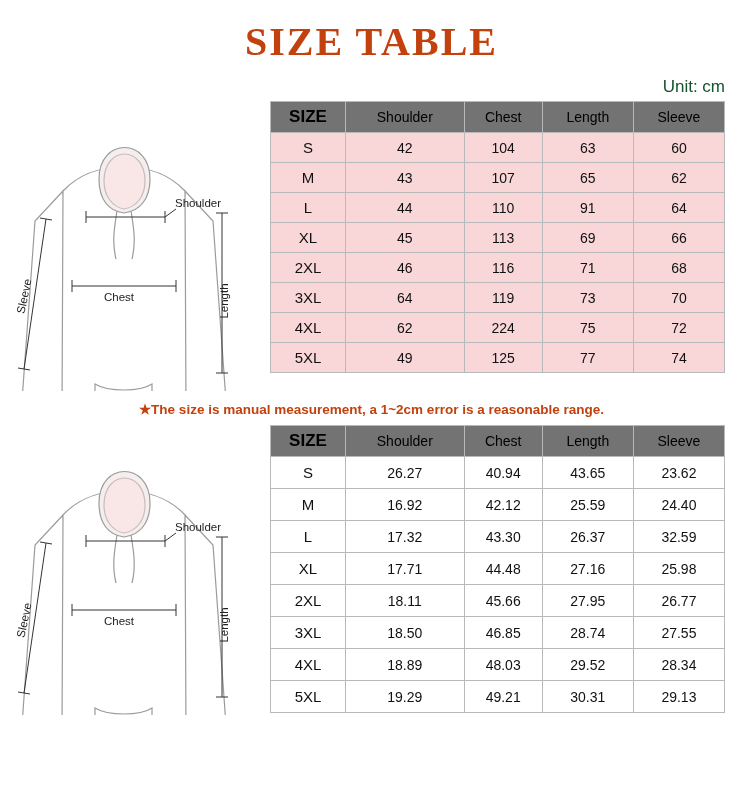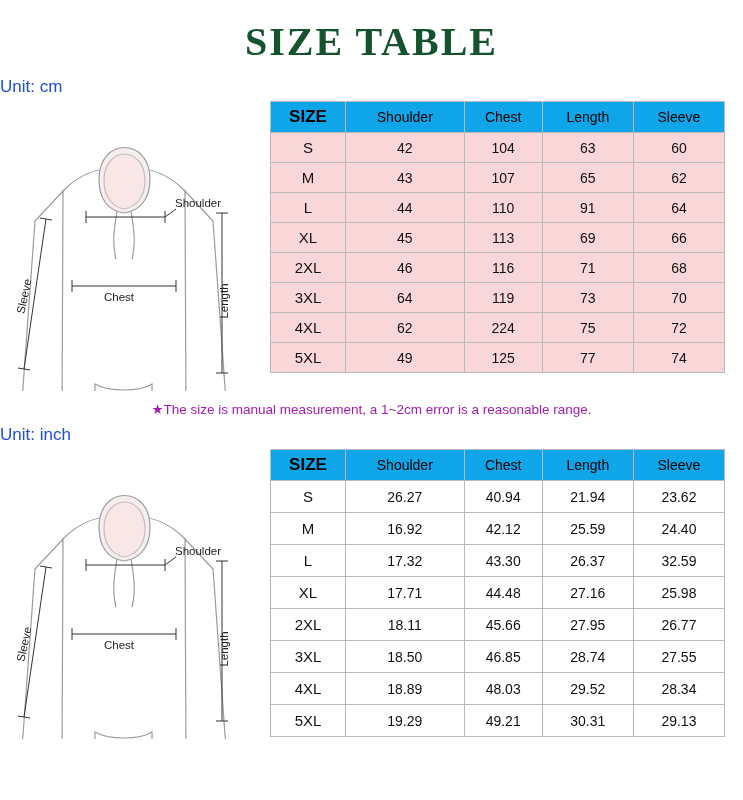--- a/index.html
+++ b/index.html
@@ -15,25 +15,26 @@
     position: relative;
     overflow: hidden;
   }
   .page-title {
     text-align: center;
     font-family: "Liberation Serif", serif;
     font-size: 40px;
     font-weight: 700;
     letter-spacing: 2px;
     margin: 18px 0 0 0;
+    color: #c2410c;
+  }
+  .unit-label {
     color: #14532d;
-  }
-  .unit-label {
-    color: #1d4ed8;
     font-size: 17px;
+    text-align: right;
     font-family: "Liberation Sans", sans-serif;
   }
 
   
   .block {
     position: relative;
   }
   .block-inner {
     display: flex;
     align-items: flex-start;
@@ -56,21 +57,21 @@
   }
   table.size-table th,
   table.size-table td {
     border: 1px solid #b9b9b9;
     text-align: center;
     padding: 0;
     height: 29px;
     font-weight: normal;
   }
   table.size-table thead th {
-    background: #0ea5e9;
+    background: #737373;
     font-size: 14px;
     color: #000;
     height: 30px;
   }
   table.size-table thead th.size-head {
     font-size: 17px;
     font-weight: 700;
   }
   table.size-table td.size-cell {
     font-size: 15px;
@@ -88,23 +89,24 @@
     font-size: 15px;
   }
   .inch-table tbody td,
   .inch-table thead th {
     height: 31px;
   }
 
   .note {
     text-align: center;
     font-size: 13.5px;
-    color: #a21caf;
+    color: #c2410c;
     margin: 10px 0 0 0;
     font-family: "Liberation Sans", sans-serif;
+    font-weight: bold;
   }
 
   
   .figure-wrap {
     position: relative;
     width: 270px;
   }
   svg.hoodie {
     display: block;
   }
@@ -246,23 +248,20 @@
           </tr>
         </tbody>
       </table>
     </div>
   </div>
 </div>
 
 <div class="note">★The size is manual measurement, a 1~2cm error is a reasonable range.</div>
 
 <div class="block" style="margin-top:8px;">
-  <div style="padding-right:18px;">
-    <div class="unit-label">Unit: inch</div>
-  </div>
 
   <div class="block-inner" style="margin-top:4px;">
 
     <div class="figure-col">
       <div class="figure-wrap">
         <svg class="hoodie" width="270" height="290" viewBox="0 0 270 290">
           <g fill="#ffffff" stroke="#9b9b9b" stroke-width="1.2">
             <path d="M63 90 L35 120 L22 300 L62 310 L70 160 Z"></path>
             <path d="M185 90 L213 120 L226 300 L186 310 L178 160 Z"></path>
             <path d="M63 90 C80 72 100 66 124 66 C148 66 168 72 185 90 L186 310 L62 310 Z"></path>
@@ -304,21 +303,21 @@
             <th>Chest</th>
             <th>Length</th>
             <th>Sleeve</th>
           </tr>
         </thead>
         <tbody>
           <tr>
             <td class="size-cell">S</td>
             <td>26.27</td>
             <td>40.94</td>
-            <td>21.94</td>
+            <td>43.65</td>
             <td>23.62</td>
           </tr>
           <tr>
             <td class="size-cell">M</td>
             <td>16.92</td>
             <td>42.12</td>
             <td>25.59</td>
             <td>24.40</td>
           </tr>
           <tr>

